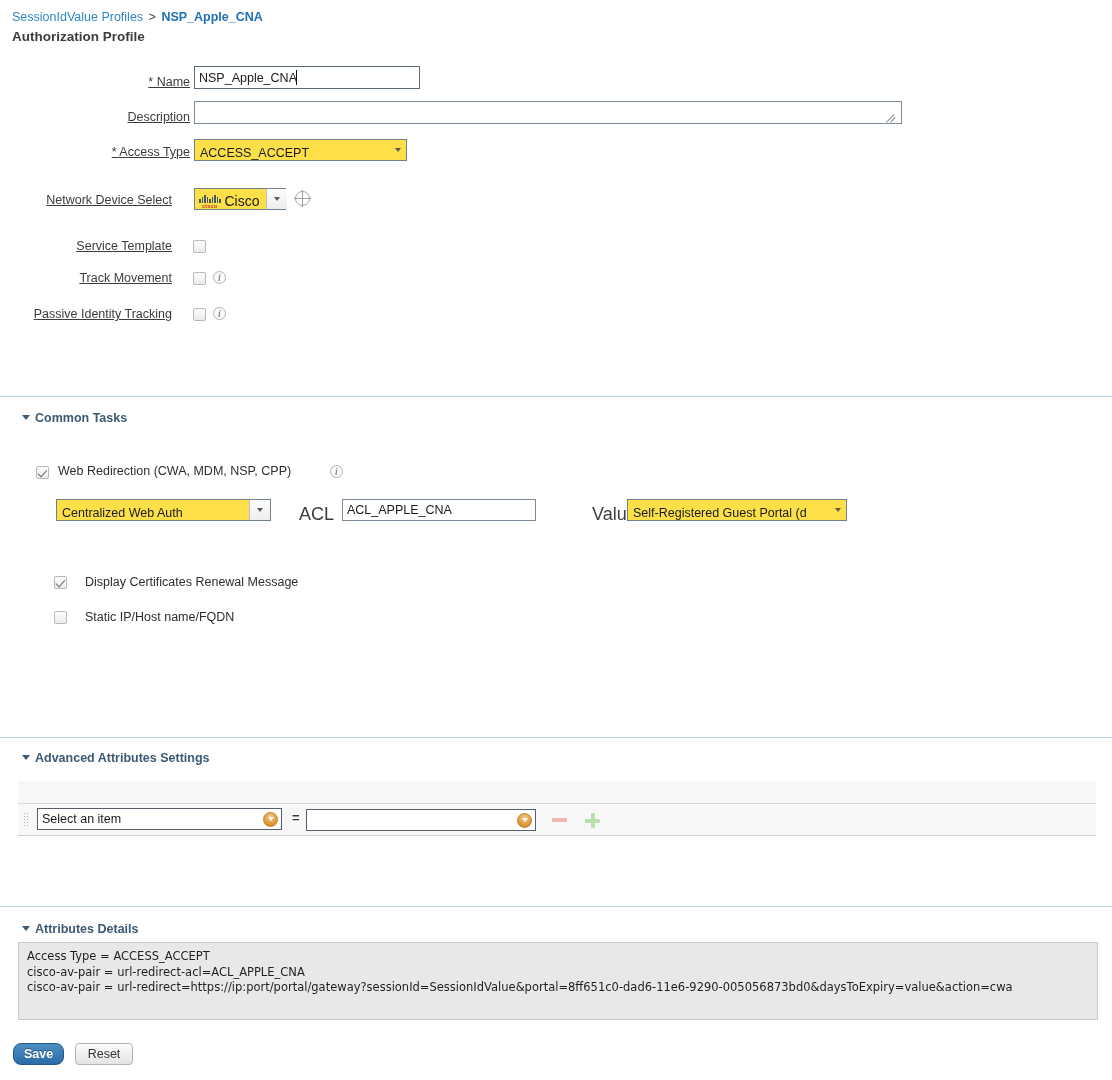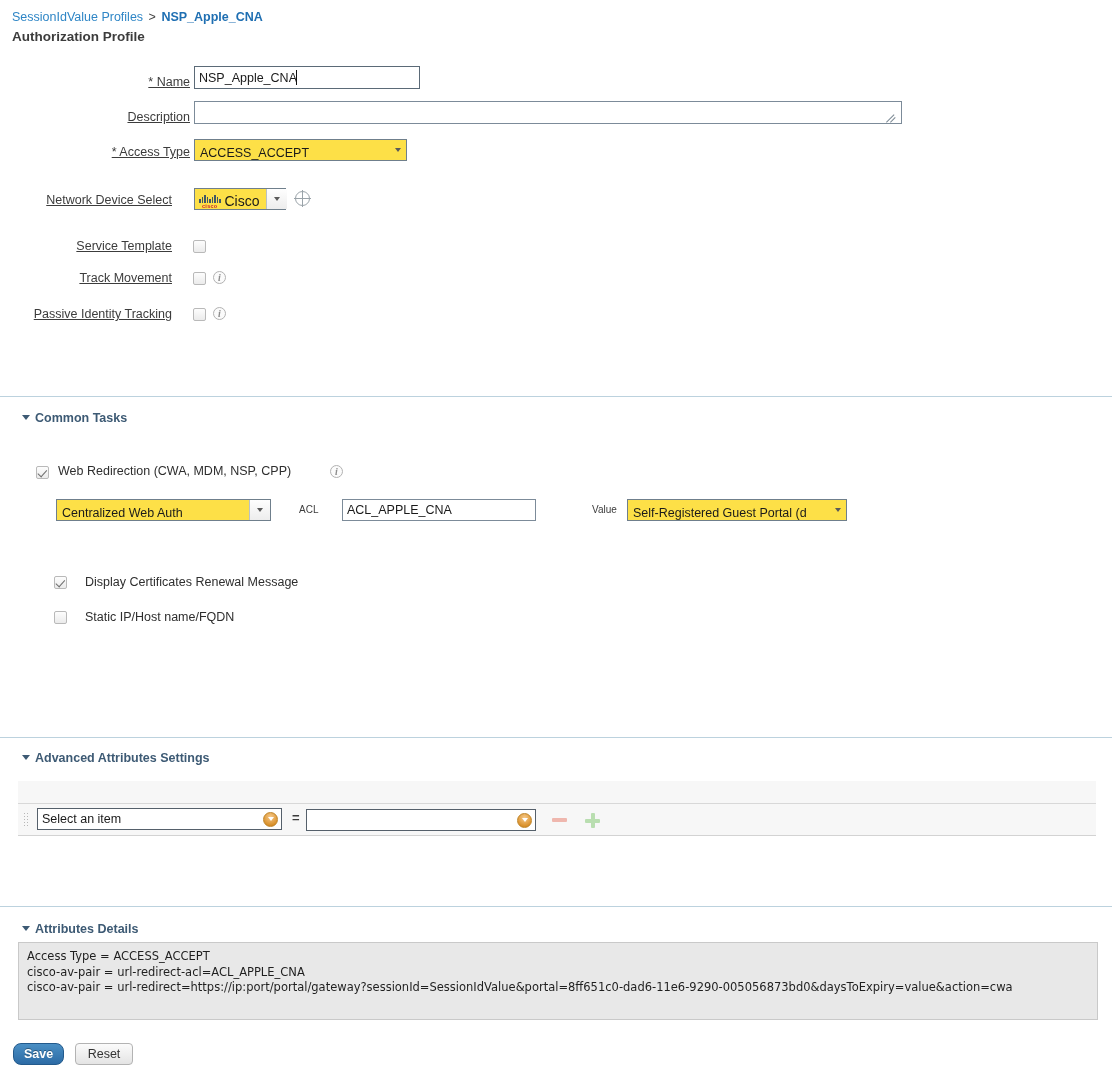--- a/index.html
+++ b/index.html
@@ -247,21 +247,21 @@
     width: 0; height: 0;
     border-left: 4.5px solid transparent;
     border-right: 4.5px solid transparent;
     border-top: 5px solid #3d5a74;
     margin-right: 5px;
     vertical-align: 2px;
   }
 
   .inline-label {
     position: absolute;
-    font-size: 10px;
+    font-size: 18px;
     color: #3c3c3c;
     white-space: nowrap;
   }
   .cb-text {
     position: absolute;
     font-size: 12.5px;
     color: #2e2e2e;
     white-space: nowrap;
   }
 

